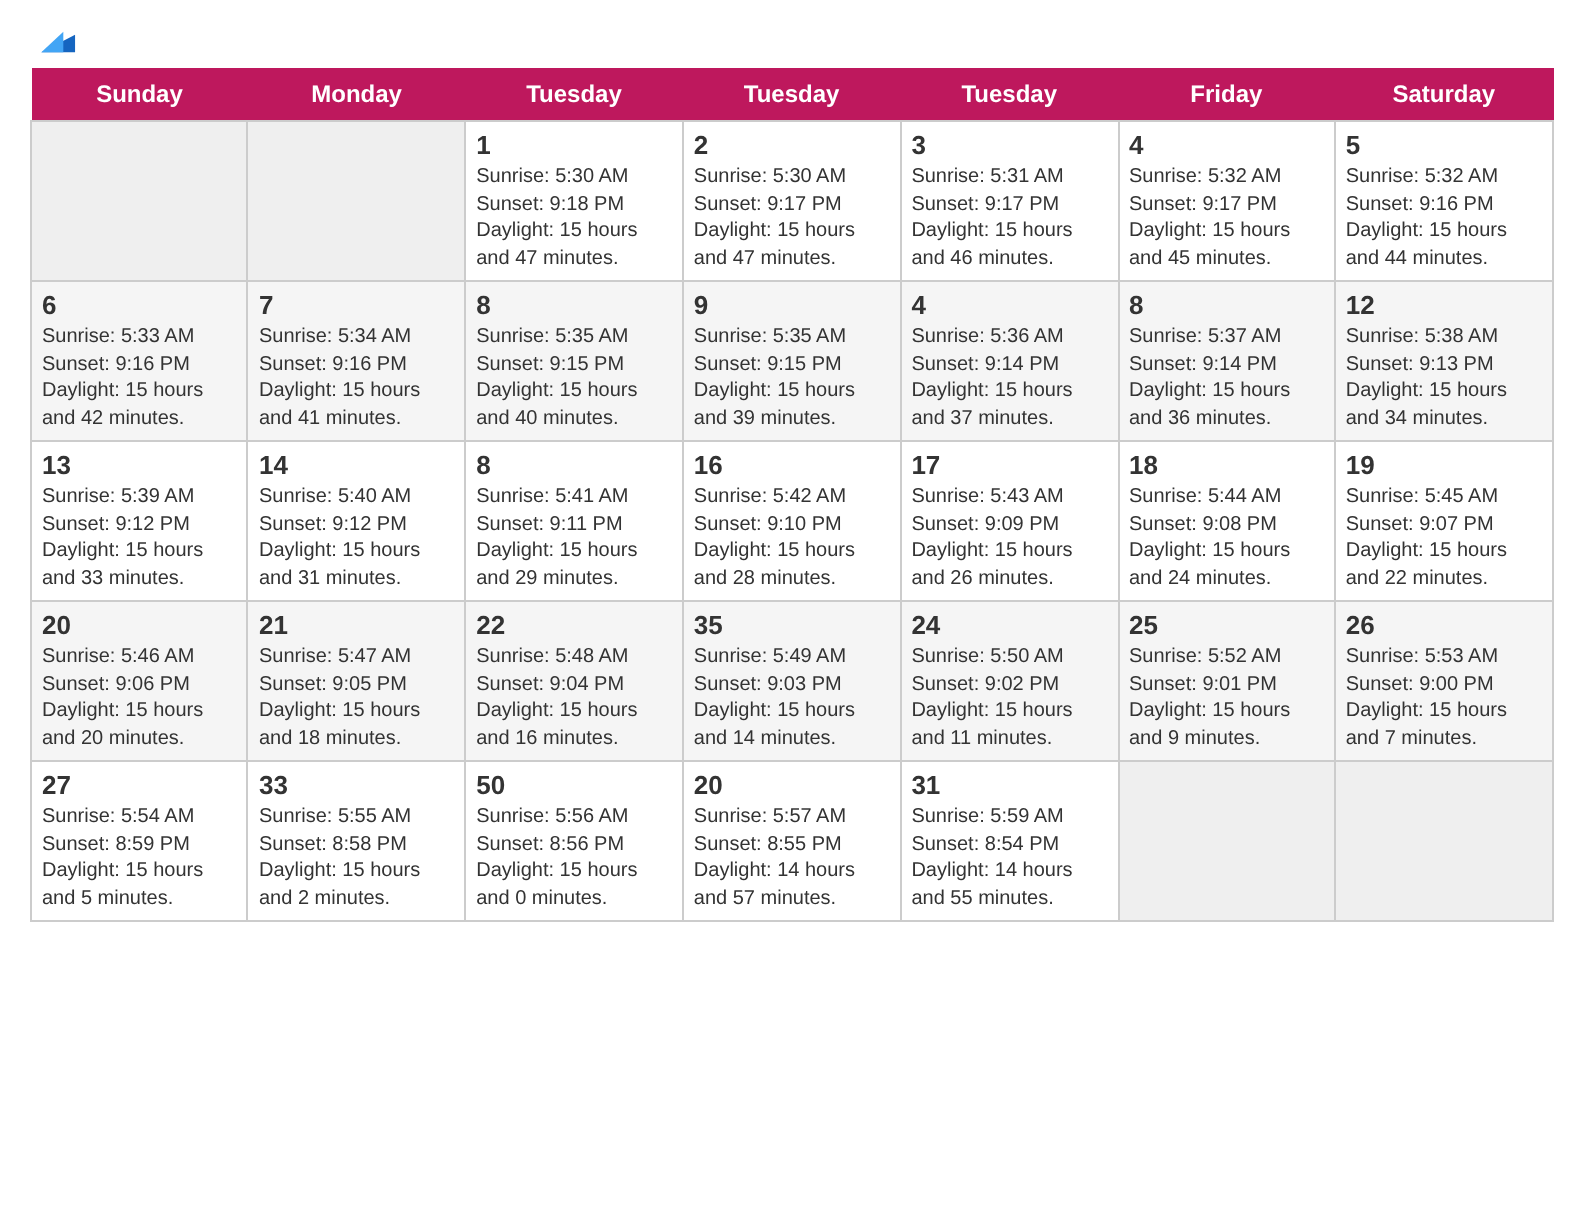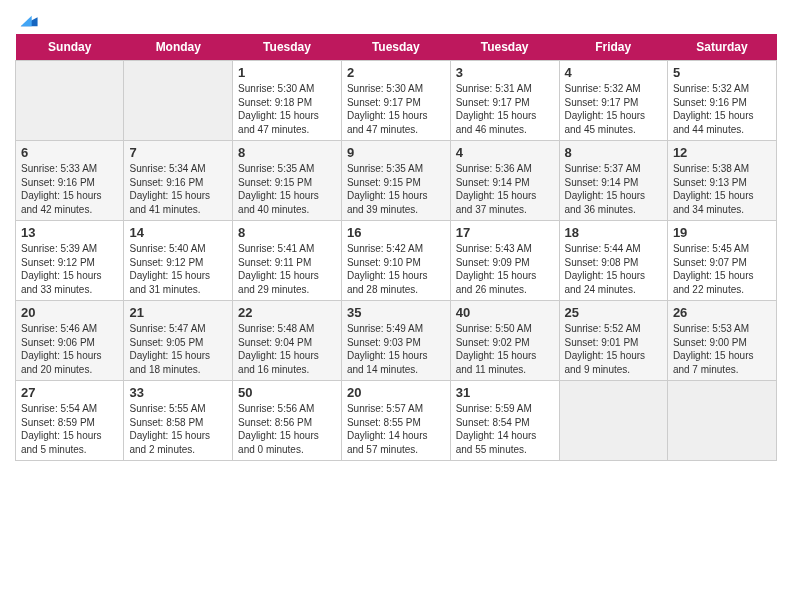--- a/index.html
+++ b/index.html
@@ -223,21 +223,21 @@
         </td>
         <td>
           <div class="day-number">22</div>
           <div class="day-info">Sunrise: 5:48 AM<br>Sunset: 9:04 PM<br>Daylight: 15 hours and 16 minutes.</div>
         </td>
         <td>
           <div class="day-number">35</div>
           <div class="day-info">Sunrise: 5:49 AM<br>Sunset: 9:03 PM<br>Daylight: 15 hours and 14 minutes.</div>
         </td>
         <td>
-          <div class="day-number">40</div>
+          <div class="day-number">24</div>
           <div class="day-info">Sunrise: 5:50 AM<br>Sunset: 9:02 PM<br>Daylight: 15 hours and 11 minutes.</div>
         </td>
         <td>
           <div class="day-number">25</div>
           <div class="day-info">Sunrise: 5:52 AM<br>Sunset: 9:01 PM<br>Daylight: 15 hours and 9 minutes.</div>
         </td>
         <td>
           <div class="day-number">26</div>
           <div class="day-info">Sunrise: 5:53 AM<br>Sunset: 9:00 PM<br>Daylight: 15 hours and 7 minutes.</div>
         </td>

